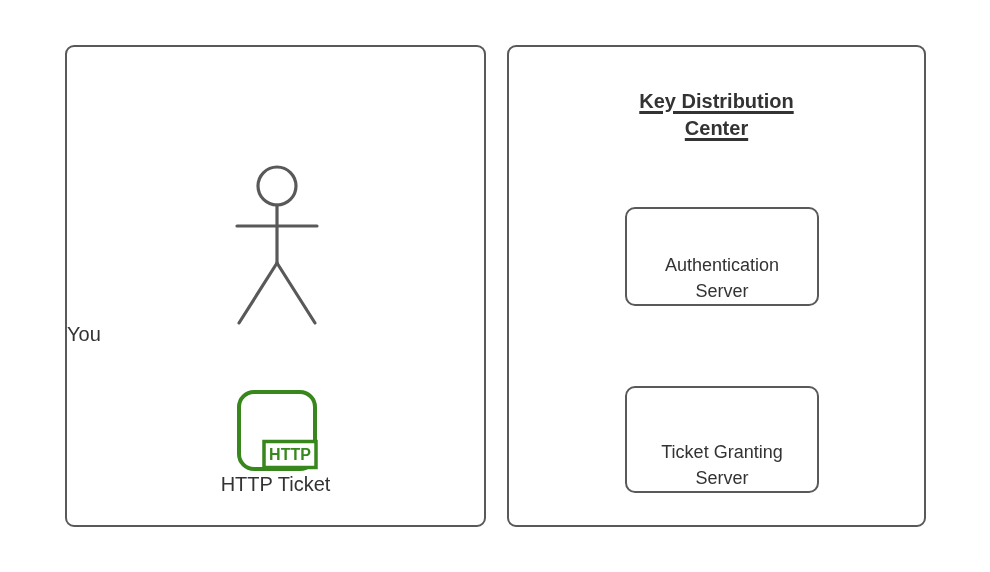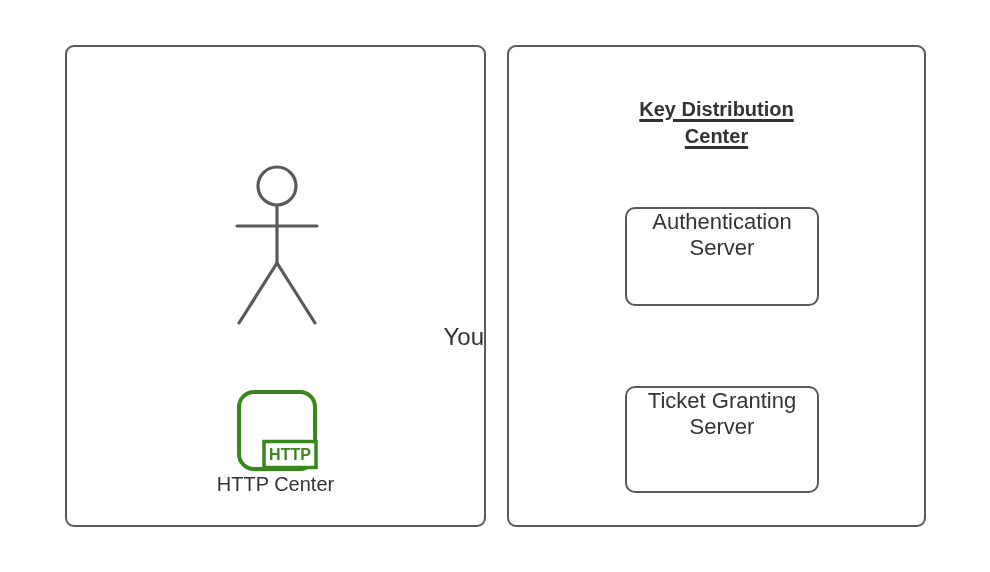--- a/index.html
+++ b/index.html
@@ -42,21 +42,21 @@
   .panel.right .panel-title { top: 41px; }
   .panel-title .u {
     display: inline;
     text-decoration: underline;
     text-decoration-thickness: 2.5px;
     text-underline-offset: 3px;
   }
   .panel.right .panel-title .u-wrap {
     display: block;
     max-width: 195px;
-    margin: 8px auto;
+    margin: 0 auto;
   }
 
   .actor-svg {
     position: absolute;
     left: 150px;
     top: 118px;
     width: 120px;
     height: 162px;
     overflow: visible;
   }
@@ -66,22 +66,22 @@
     fill: none;
     stroke-linecap: round;
   }
   .stick-head { fill: var(--bg, #ffffff); }
 
   .actor-label {
     position: absolute;
     top: 276px;
     left: 0;
     right: 0;
-    text-align: right;
-    font-size: 24px;
+    text-align: left;
+    font-size: 20px;
   }
 
   .http-svg {
     position: absolute;
     left: 169px;
     top: 342px;
     width: 84px;
     height: 84px;
     overflow: visible;
   }
@@ -111,24 +111,24 @@
     font-size: 20px;
   }
 
   .node {
     position: absolute;
     border: 2.5px solid var(--stroke, #595959);
     border-radius: 10px;
     background: var(--bg, #ffffff);
     box-sizing: border-box;
     display: flex;
-    align-items: flex-start;
+    align-items: flex-end;
     justify-content: center;
     text-align: center;
-    font-size: 22px;
+    font-size: 18px;
     line-height: 26px;
   }
   .node span { display: inline-block; max-width: 152px; }
   .node.auth { left: 116px; top: 160px; width: 194px; height: 99px; }
   .node.tgs  { left: 116px; top: 339px; width: 194px; height: 107px; }
 </style>
 </head>
 <body>
 
 <div class="canvas">
@@ -142,21 +142,21 @@
       <line class="stick" x1="60" y1="98" x2="22" y2="158"></line>
       <line class="stick" x1="60" y1="98" x2="98" y2="158"></line>
     </svg>
     <div class="actor-label">You</div>
 
     <svg class="http-svg" viewBox="0 0 84 84" aria-hidden="true">
       <rect class="http-box" x="3" y="3" width="76" height="77" rx="15"></rect>
       <rect class="http-badge" x="28" y="52.5" width="52" height="26"></rect>
       <text class="http-text" x="54" y="71" text-anchor="middle">HTTP</text>
     </svg>
-    <div class="service-label">HTTP Center</div>
+    <div class="service-label">HTTP Ticket</div>
   </div>
 
   <div class="panel right">
     <div class="panel-title">
       <span class="u-wrap"><span class="u">Key Distribution Center</span></span>
     </div>
 
     <div class="node auth">
       <span>Authentication Server</span>
     </div>

